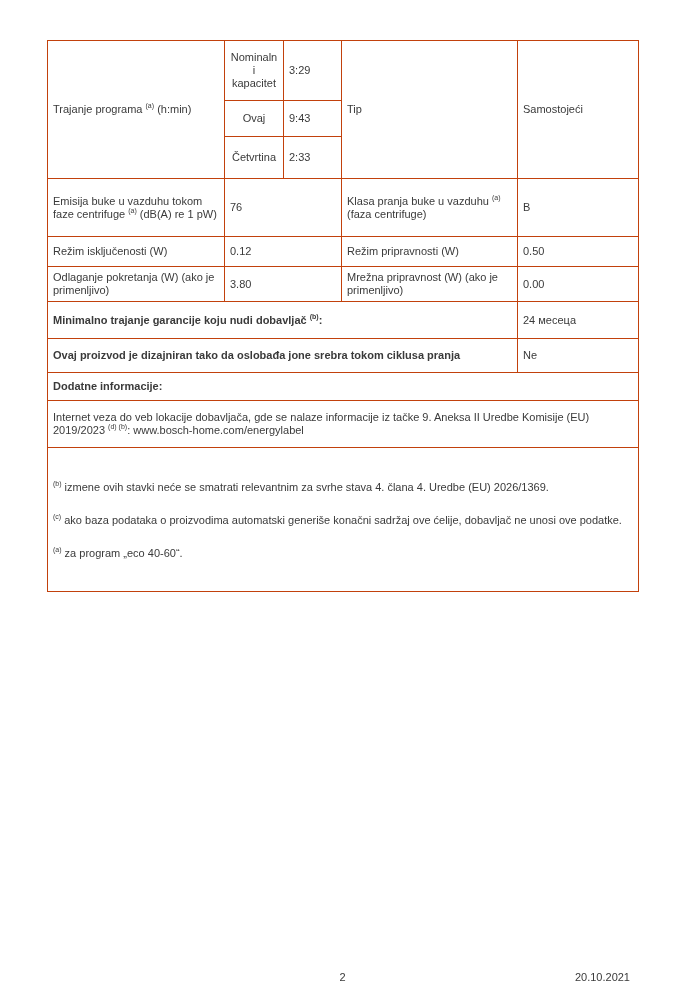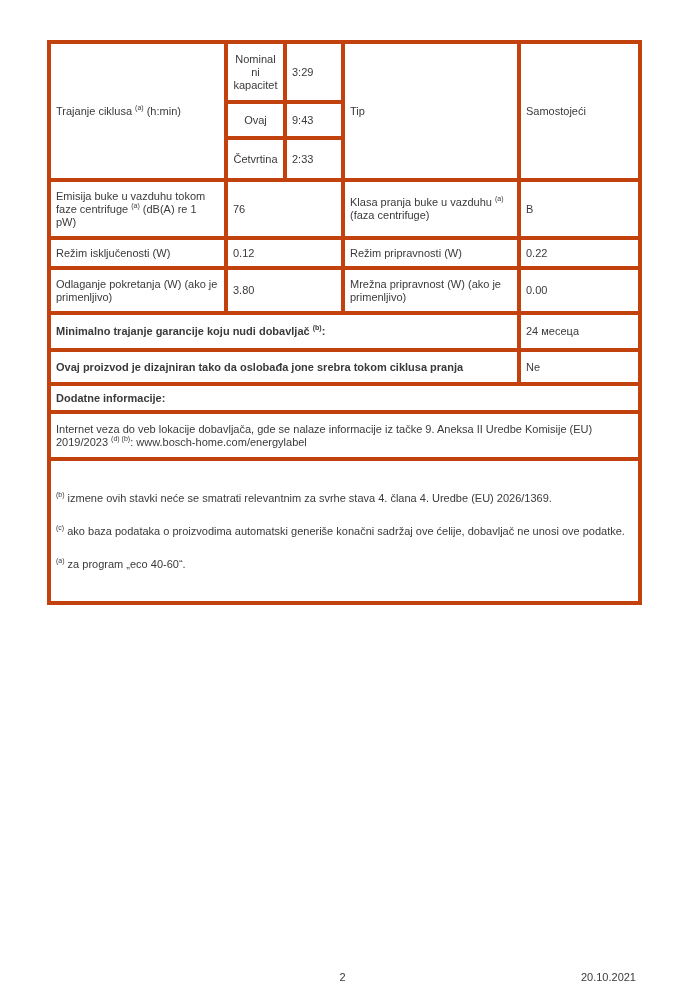--- a/index.html
+++ b/index.html
@@ -14,21 +14,21 @@
   }
   table.fiche {
     position: absolute;
     left: 47px;
     top: 40px;
     width: 591px;
     border-collapse: collapse;
     table-layout: fixed;
   }
   table.fiche td {
-    border: 4px solid #c2410c;
+    border: 1px solid #c2410c;
     font-size: 11px;
     line-height: 13px;
     padding: 3px 5px;
     vertical-align: middle;
     color: #3a3a3a;
     overflow: hidden;
   }
   td.center { }
   td.bold, .bold { font-weight: bold; }
   td.wrapbreak { word-break: break-word; overflow-wrap: anywhere; text-align: center; }
@@ -51,42 +51,42 @@
     font-size: 11px;
     color: #3a3a3a;
   }
   .footer .page-num {
     position: absolute;
     left: 0; right: 0;
     text-align: center;
   }
   .footer .date {
     position: absolute;
-    right: 2px;
+    right: 8px;
     text-align: right;
   }
 </style>
 </head>
 <body>
 
 <div class="page">
 
   <table class="fiche">
     <colgroup>
       <col style="width:177px">
       <col style="width:59px">
       <col style="width:58px">
       <col style="width:176px">
       <col style="width:121px">
     </colgroup>
     <tbody>
 
       <tr style="height:60px">
         <td rowspan="3">
-          <span>Trajanje ciklusa </span><sup class="fn">(a)</sup><span> (h:min)</span>
+          <span>Trajanje programa </span><sup class="fn">(a)</sup><span> (h:min)</span>
         </td>
         <td class="wrapbreak">Nominalni kapacitet</td>
         <td class="center">3:29</td>
         <td rowspan="3">Tip</td>
         <td rowspan="3" class="center">Samostojeći</td>
       </tr>
       <tr style="height:36px">
         <td class="wrapbreak">Ovaj</td>
         <td class="center">9:43</td>
       </tr>
@@ -103,24 +103,24 @@
         <td>
           <span>Klasa pranja buke u vazduhu </span><sup class="fn">(a)</sup><span> (faza centrifuge)</span>
         </td>
         <td class="center">B</td>
       </tr>
 
       <tr style="height:30px">
         <td>Režim isključenosti (W)</td>
         <td colspan="2" class="center">0.12</td>
         <td>Režim pripravnosti (W)</td>
-        <td class="center">0.22</td>
+        <td class="center">0.50</td>
       </tr>
 
-      <tr style="height:45px">
+      <tr style="height:35px">
         <td>Odlaganje pokretanja (W) (ako je primenljivo)</td>
         <td colspan="2" class="center">3.80</td>
         <td>Mrežna pripravnost (W) (ako je primenljivo)</td>
         <td class="center">0.00</td>
       </tr>
 
       <tr style="height:37px">
         <td colspan="4" class="bold">
           <span>Minimalno trajanje garancije koju nudi dobavljač </span><sup class="fn">(b)</sup><span>:</span>
         </td>

